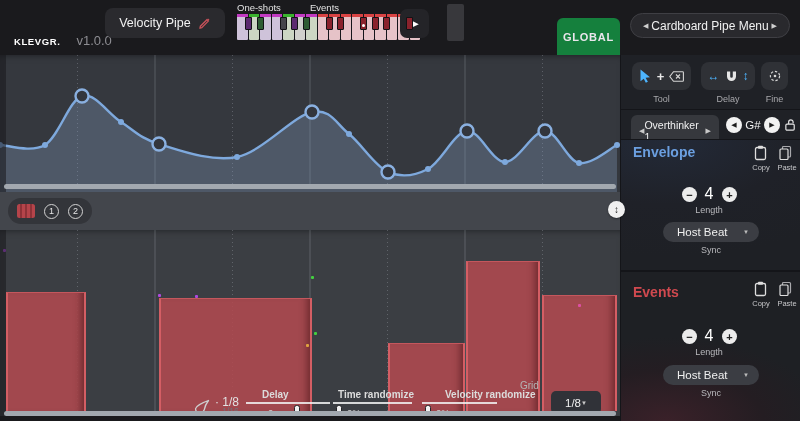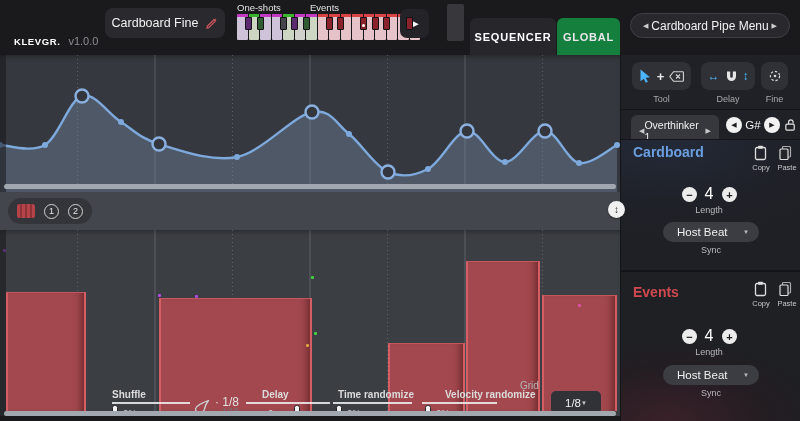--- a/index.html
+++ b/index.html
@@ -5,21 +5,21 @@
   html,body{margin:0;padding:0;background:#101013;}
   *{box-sizing:border-box;}
   .app{position:relative;width:800px;height:421px;background:#1a1a1d;overflow:hidden;
        font-family:"Liberation Sans",sans-serif;color:#e8e8e8;-webkit-font-smoothing:antialiased;}
   .abs{position:absolute;}
 
   
   .topbar{position:absolute;left:0;top:0;width:800px;height:55px;background:#1a1a1d;z-index:4;}
   .logo{position:absolute;font-size:20px;font-weight:800;letter-spacing:.5px;color:#fff;}
   .brand{font-size:9.5px;font-weight:800;letter-spacing:.6px;color:#fff;}
-  .version{font-size:11px;color:#8d8d92;margin-left:8px;}
+  .version{font-size:13px;color:#8d8d92;margin-left:16px;}
   .preset-btn{position:absolute;background:#2a2a2e;border-radius:8px;display:flex;align-items:center;
               justify-content:center;gap:7px;font-size:12.5px;color:#f2f2f2;cursor:pointer;}
   .kb-label{position:absolute;font-size:9.5px;color:#e3e3e3;}
   .keyboard{position:absolute;background:#15151a;}
   .wkey{position:absolute;top:0;height:26px;border-radius:0 0 1px 1px;}
   .kstrip{position:absolute;left:0;top:0;width:100%;height:3px;}
   .bkey{position:absolute;top:3px;width:7px;height:13px;border:1px solid #121215;border-radius:0 0 1px 1px;z-index:2;}
   .kdot{position:absolute;left:50%;bottom:2px;width:3px;height:3px;margin-left:-1.5px;border-radius:50%;background:#fff;}
   .play-btn{position:absolute;width:29px;height:29px;background:#242428;border-radius:7px;display:flex;
             align-items:center;justify-content:center;color:#fff;font-size:11px;cursor:pointer;}
@@ -98,21 +98,21 @@
 <body>
 
 <div class="app">
 
   <div class="topbar">
     <div class="abs" style="left:14px;top:31px;">
       <span class="brand">KLEVGR.</span><span class="version">v1.0.0</span>
     </div>
 
     <div class="preset-btn" style="left:105px;top:8px;width:120px;height:30px;">
-      <span>Cardboard Fine</span>
+      <span>Velocity Pipe</span>
       <span>
         <svg width="13" height="13" viewBox="0 0 13 13">
             <path d="M2 11 l1.8 -0.4 6.5 -6.5 -1.4 -1.4 -6.5 6.5 Z" fill="none" stroke="#c7525a" stroke-width="1.3"></path>
             <path d="M9.6 1.9 l1.4 1.4" stroke="#c7525a" stroke-width="1.3"></path>
           </svg>
       </span>
     </div>
 
     <div class="kb-label" style="left:237px;top:2px;">One-shots</div>
     <div class="kb-label" style="left:310px;top:2px;">Events</div>
@@ -178,23 +178,20 @@
         <div class="bkey" style="left: 134.5px; background: rgb(138, 34, 44);"></div>
         <div class="bkey" style="left: 146px; background: rgb(138, 34, 44);"></div>
         <div class="bkey" style="left: 169px; background: rgb(138, 34, 44);"></div>
       </div>
 
     <div class="play-btn" style="left:400px;top:9px;">
       <span>▶</span>
     </div>
     <div class="meter" style="left:447px;top:4px;"></div>
 
-    <div class="tab tab-active" style="left:470px;top:18px;width:86px;">
-      <span>SEQUENCER</span>
-    </div>
     <div class="tab tab-global" style="left:557px;top:18px;width:63px;">
       <span>GLOBAL</span>
     </div>
 
     <div class="menu-pill" style="left:630px;top:13px;width:160px;height:25px;">
       <span class="arr">◀</span>
       <span>Cardboard Pipe Menu</span>
       <span class="arr">▶</span>
     </div>
   </div>
@@ -230,26 +227,20 @@
     <div class="hscroll" style="top:129px;"></div>
   </div>
 
   <div class="toolbar">
     <div class="brush-pill" style="left:8px;top:6px;height:26px;">
       <span class="brush-icon"></span>
       <span class="step-circle">1</span>
       <span class="step-circle">2</span>
     </div>
 
-    <div class="slider" style="left:112px;width:78px;">
-      <div class="sl-label">Shuffle</div>
-      <div class="sl-track"></div>
-      <div class="sl-thumb" style="left:0px;"></div>
-      <div class="sl-value" style="left:11px;">0%</div>
-    </div>
 
     <div class="rate" style="left:193px;top:203px;width:60px;height:24px;">
       <span class="abs" style="left:0;top:4px;">
         <svg width="18" height="15" viewBox="0 0 18 15">
             <path d="M15.5 1.5 C10.5 3.2 3 6.8 2.6 9.6 a4.4 3.6 0 0 0 8.7 1 C11.8 7.6 13.6 4 15.5 1.5 Z" fill="none" stroke="#cfcfcf" stroke-width="1.3" stroke-linejoin="round"></path>
           </svg>
       </span>
       <div class="rate-1">· 1/8</div>
       <div class="rate-2">· 1/16</div>
     </div>
@@ -367,21 +358,21 @@
     <span class="abs" style="left:163px;top:63px;">
       <svg width="13" height="14" viewBox="0 0 14 14">
           <rect x="2" y="6" width="9" height="6.5" rx="1.2" fill="none" stroke="#e3e3e3" stroke-width="1.3"></rect>
           <path d="M5 6 V3.9 a2.4 2.4 0 0 1 4.8 0 V5" fill="none" stroke="#e3e3e3" stroke-width="1.3"></path>
         </svg>
     </span>
 
     <div class="divider" style="top:84px;"></div>
 
     <div class="section sec-env" style="top:85px;height:130px;">
-      <div class="sec-title t-blue" style="top:4px;">Cardboard</div>
+      <div class="sec-title t-blue" style="top:4px;">Envelope</div>
       <span class="cp-icon" style="left:132px;top:5px;">
         <svg width="15" height="16" viewBox="0 0 15 16">
             <rect x="2.5" y="2.5" width="10" height="12" rx="1.5" fill="none" stroke="#dedede" stroke-width="1.3"></rect>
             <rect x="5" y="0.8" width="5" height="3" rx="0.8" fill="#dedede"></rect>
           </svg>
       </span>
       <span class="cp-icon" style="left:157px;top:5px;">
         <svg width="15" height="16" viewBox="0 0 15 16">
             <rect x="4.5" y="1.5" width="8" height="10.5" rx="1" fill="none" stroke="#a9a9ad" stroke-width="1.2"></rect>
             <rect x="2" y="4" width="8" height="10.5" rx="1" fill="#24262b" stroke="#dedede" stroke-width="1.2"></rect>

